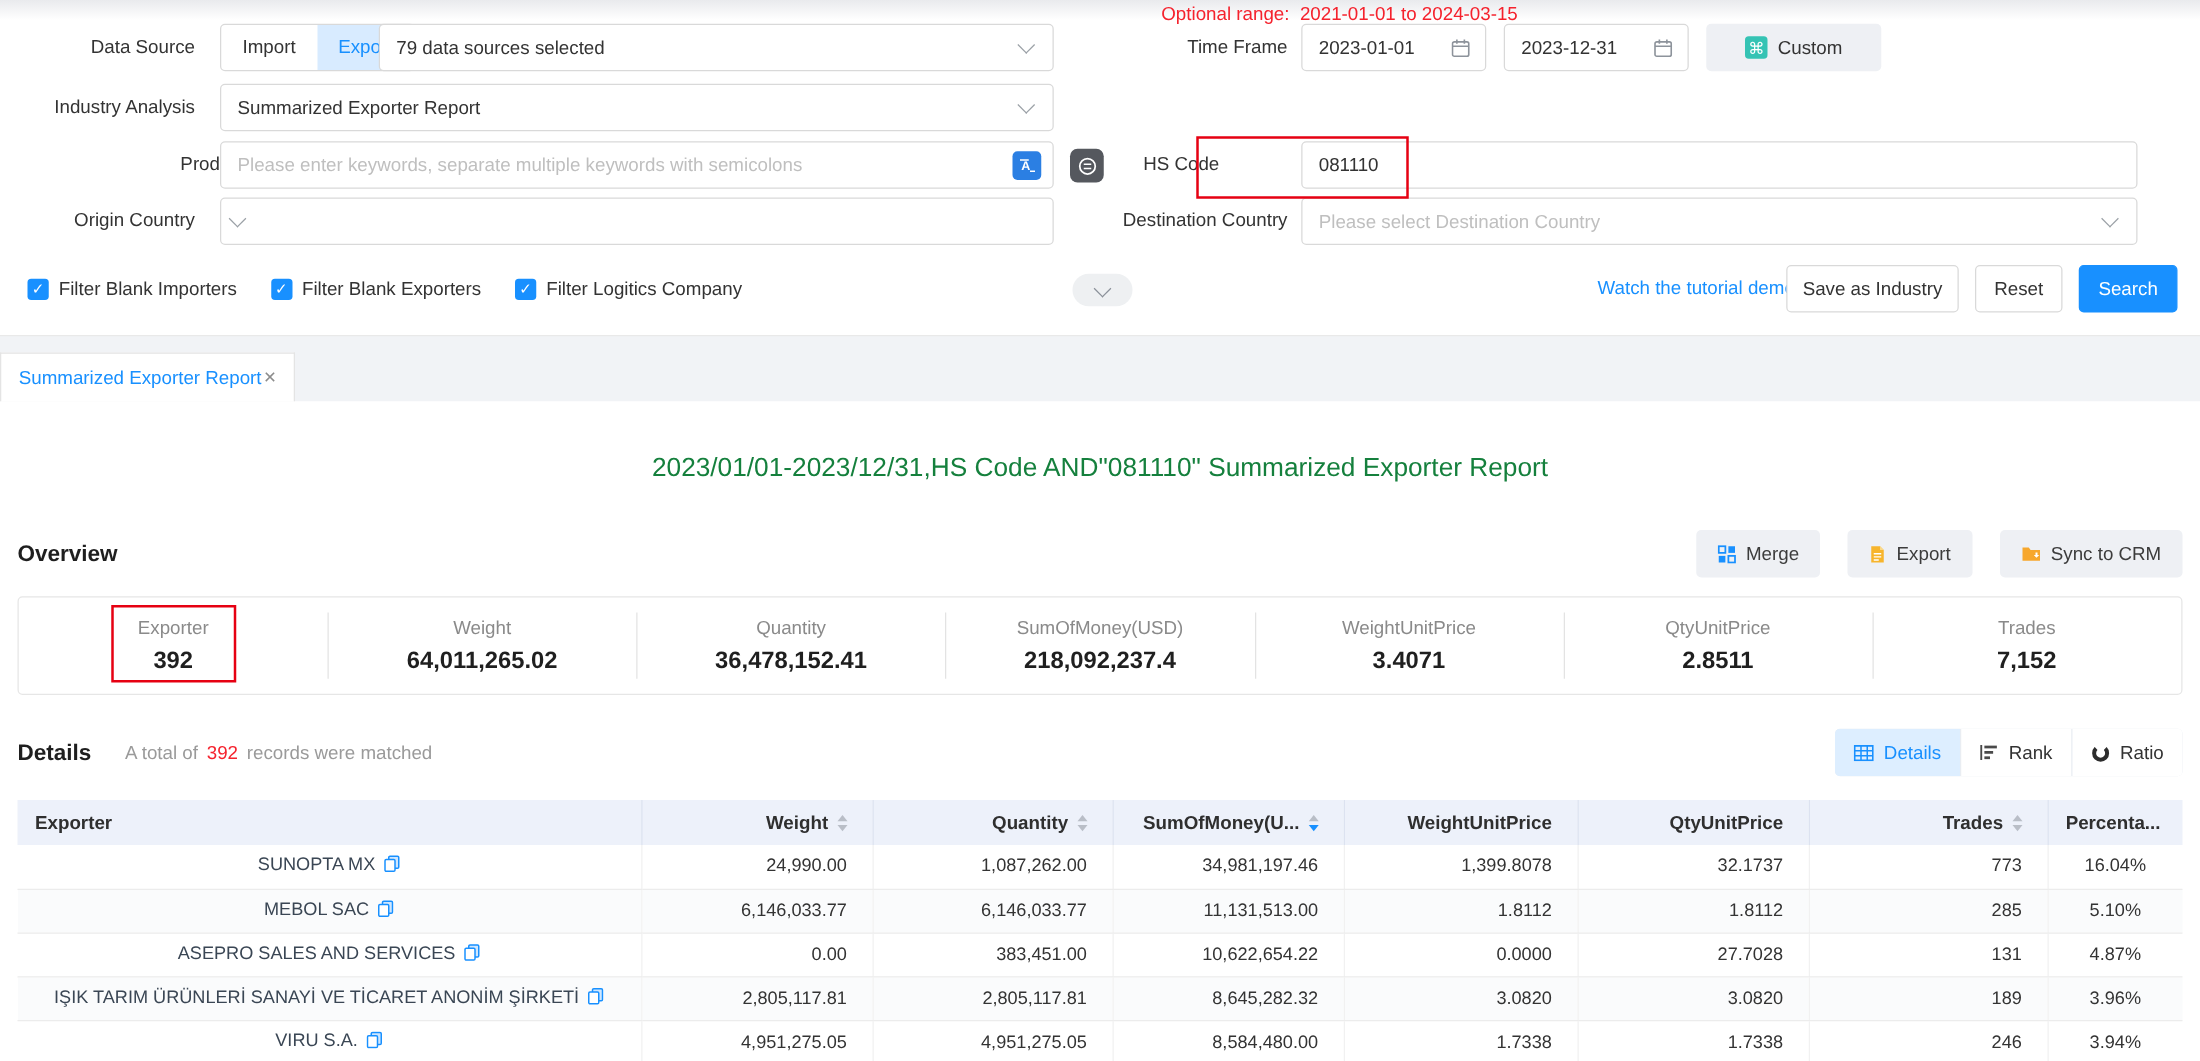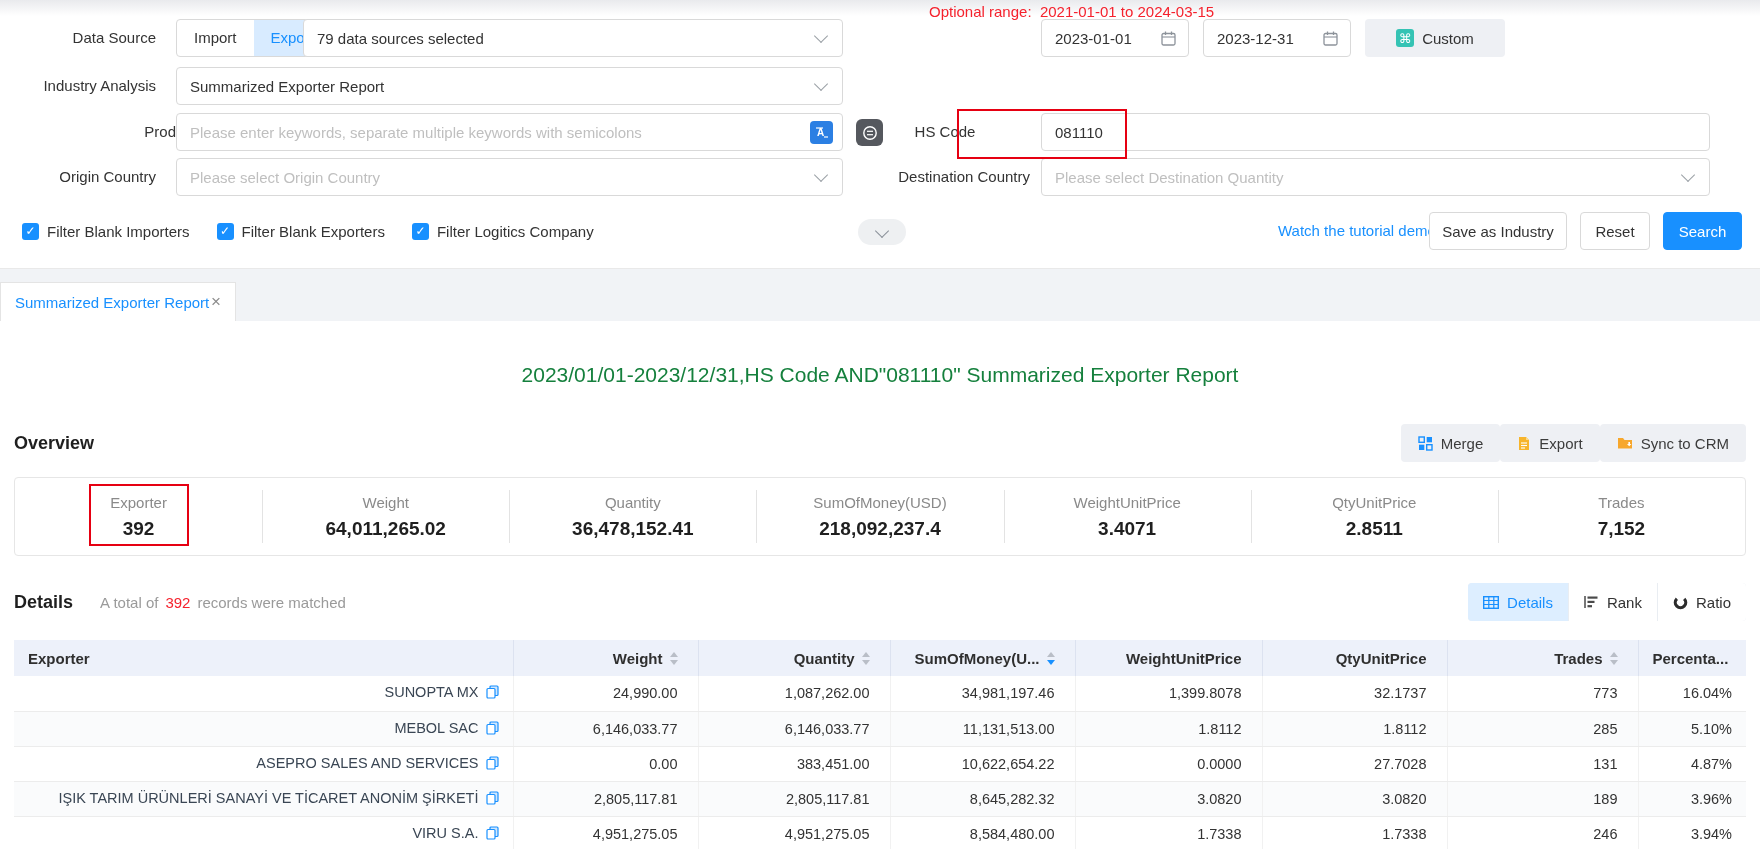--- a/index.html
+++ b/index.html
@@ -48,21 +48,21 @@
   
   .tab-bar{position:absolute;top:268px;left:0;width:1760px;height:52px;background:#f1f3f6;border-top:1px solid #e9e9e9;}
   .tab{position:absolute;left:0;top:13px;width:236px;height:39px;background:#fff;border:1px solid #e4e4e4;border-bottom:none;
        box-sizing:border-box;display:flex;align-items:center;padding:0 14px;cursor:pointer;}
   .tab-title{color:#1890ff;font-size:15px;flex:1;white-space:nowrap;}
   .tab-close{color:#8c8c8c;font-size:17px;cursor:pointer;}
   
   .report-title{position:absolute;top:363px;left:0;width:1760px;text-align:center;font-size:21px;color:#15803d;font-weight:500;}
   .overview-row{position:absolute;top:424px;left:14px;width:1732px;height:38px;display:flex;align-items:center;justify-content:space-between;}
   .h2{font-size:18px;font-weight:bold;color:#1f1f1f;}
-  .tool-btns{display:flex;}
+  .tool-btns{display:flex;gap:22px;}
   .tool-btn{height:38px;padding:0 17px;background:#eef0f4;border-radius:4px;display:flex;align-items:center;gap:8px;
             font-size:15px;color:#3c3c3c;cursor:pointer;}
   .stats-card{position:absolute;top:477px;left:14px;width:1732px;height:79px;box-sizing:border-box;
               border:1px solid #e6e6e6;border-radius:4px;display:flex;background:#fff;}
   .stat{flex:1;position:relative;display:flex;flex-direction:column;align-items:center;justify-content:center;gap:7px;}
   .stat + .stat::before{content:'';position:absolute;left:0;top:12px;bottom:12px;width:1px;background:#e3e3e3;}
   .stat-label{font-size:15px;color:#8a8a8a;}
   .stat-value{font-size:19px;font-weight:bold;color:#1f1f1f;}
   .stat-redbox{position:absolute;left:50%;transform:translateX(-50%);top:6px;width:100px;height:62px;
                border:2px solid #e60012;box-sizing:border-box;pointer-events:none;}
@@ -86,39 +86,40 @@
   .sort{display:inline-flex;flex-direction:column;gap:3px;margin-left:7px;cursor:pointer;}
   .caret{width:0;height:0;border-left:4.5px solid transparent;border-right:4.5px solid transparent;}
   .caret.up{border-bottom:5.5px solid #b9bec7;}
   .caret.down{border-top:5.5px solid #b9bec7;}
   .caret.down.active{border-top-color:#1890ff;}
   td{height:35px;font-size:14.5px;color:#333;border-bottom:1px solid #ececec;border-right:1px solid #f1f1f1;
      padding:0 14px;box-sizing:border-box;white-space:nowrap;overflow:hidden;}
   td:last-child{border-right:none;}
   tbody tr:nth-child(even){background:#fafbfc;}
   td.num{text-align:right;padding-right:20px;}
-  td.left{text-align:right;}
+  td.left{text-align:center;}
   .exp-name{color:#3a4654;cursor:pointer;}
   .copy-icon{margin-left:7px;vertical-align:-2px;cursor:pointer;display:inline-block;}
 </style>
 </head>
 <body>
 
 <div class="filter-panel">
   <div class="optional-range">Optional range:  2021-01-01 to 2024-03-15</div>
 
   <div class="f-label" style="left:0;width:156px;top:19px;">Data Source</div>
   <div class="seg-group" style="left:176px;top:19px;">
     <div class="seg">Import</div>
     <div class="seg active">Export</div>
   </div>
   <div class="ctl" style="left:303px;top:19px;width:540px;">
     <span class="val">79 data sources selected</span>
     <span class="chev"></span>
   </div>
+  <div class="f-label" style="left:860px;width:170px;top:19px;">Time Frame</div>
   <div class="ctl" style="left:1041px;top:19px;width:148px;">
     <span class="val">2023-01-01</span>
     <svg class="cal-icon" width="15" height="15" viewBox="0 0 15 15">
         <rect x="1" y="2.5" width="13" height="11.5" rx="1.5" fill="none" stroke="#8d939b" stroke-width="1.3"></rect>
         <line x1="4.5" y1="0.5" x2="4.5" y2="4" stroke="#8d939b" stroke-width="1.3"></line>
         <line x1="10.5" y1="0.5" x2="10.5" y2="4" stroke="#8d939b" stroke-width="1.3"></line>
         <line x1="1" y1="6" x2="14" y2="6" stroke="#8d939b" stroke-width="1.1"></line>
       </svg>
   </div>
   <div class="ctl" style="left:1203px;top:19px;width:148px;">
@@ -156,26 +157,25 @@
         <line x1="5" y1="6.3" x2="11" y2="6.3" stroke="#fff" stroke-width="1.2"></line>
         <line x1="5" y1="9.7" x2="11" y2="9.7" stroke="#fff" stroke-width="1.2"></line>
       </svg>
   </div>
   <div class="f-label" style="left:860px;width:170px;top:113px;text-align:center;">HS Code</div>
   <input class="txt" style="left: 1041px; top: 113px; width: 669px;" value="081110">
   <div class="red-box" style="left:957px;top:109px;width:166px;height:46px;"></div>
 
   <div class="f-label" style="left:0;width:156px;top:158px;">Origin Country</div>
   <div class="ctl" style="left:176px;top:158px;width:667px;">
-    <span class="ph">Please select Origin Country</span>
     <span class="chev"></span>
   </div>
   <div class="f-label" style="left:820px;width:210px;top:158px;">Destination Country</div>
   <div class="ctl" style="left:1041px;top:158px;width:669px;">
-    <span class="ph">Please select Destination Quantity</span>
+    <span class="ph">Please select Destination Country</span>
     <span class="chev"></span>
   </div>
 
   <div class="cb-row">
     <label class="cb">
       <span class="cb-box">
           <span>✓</span>
         </span>
       <span>Filter Blank Importers</span>
     </label>

